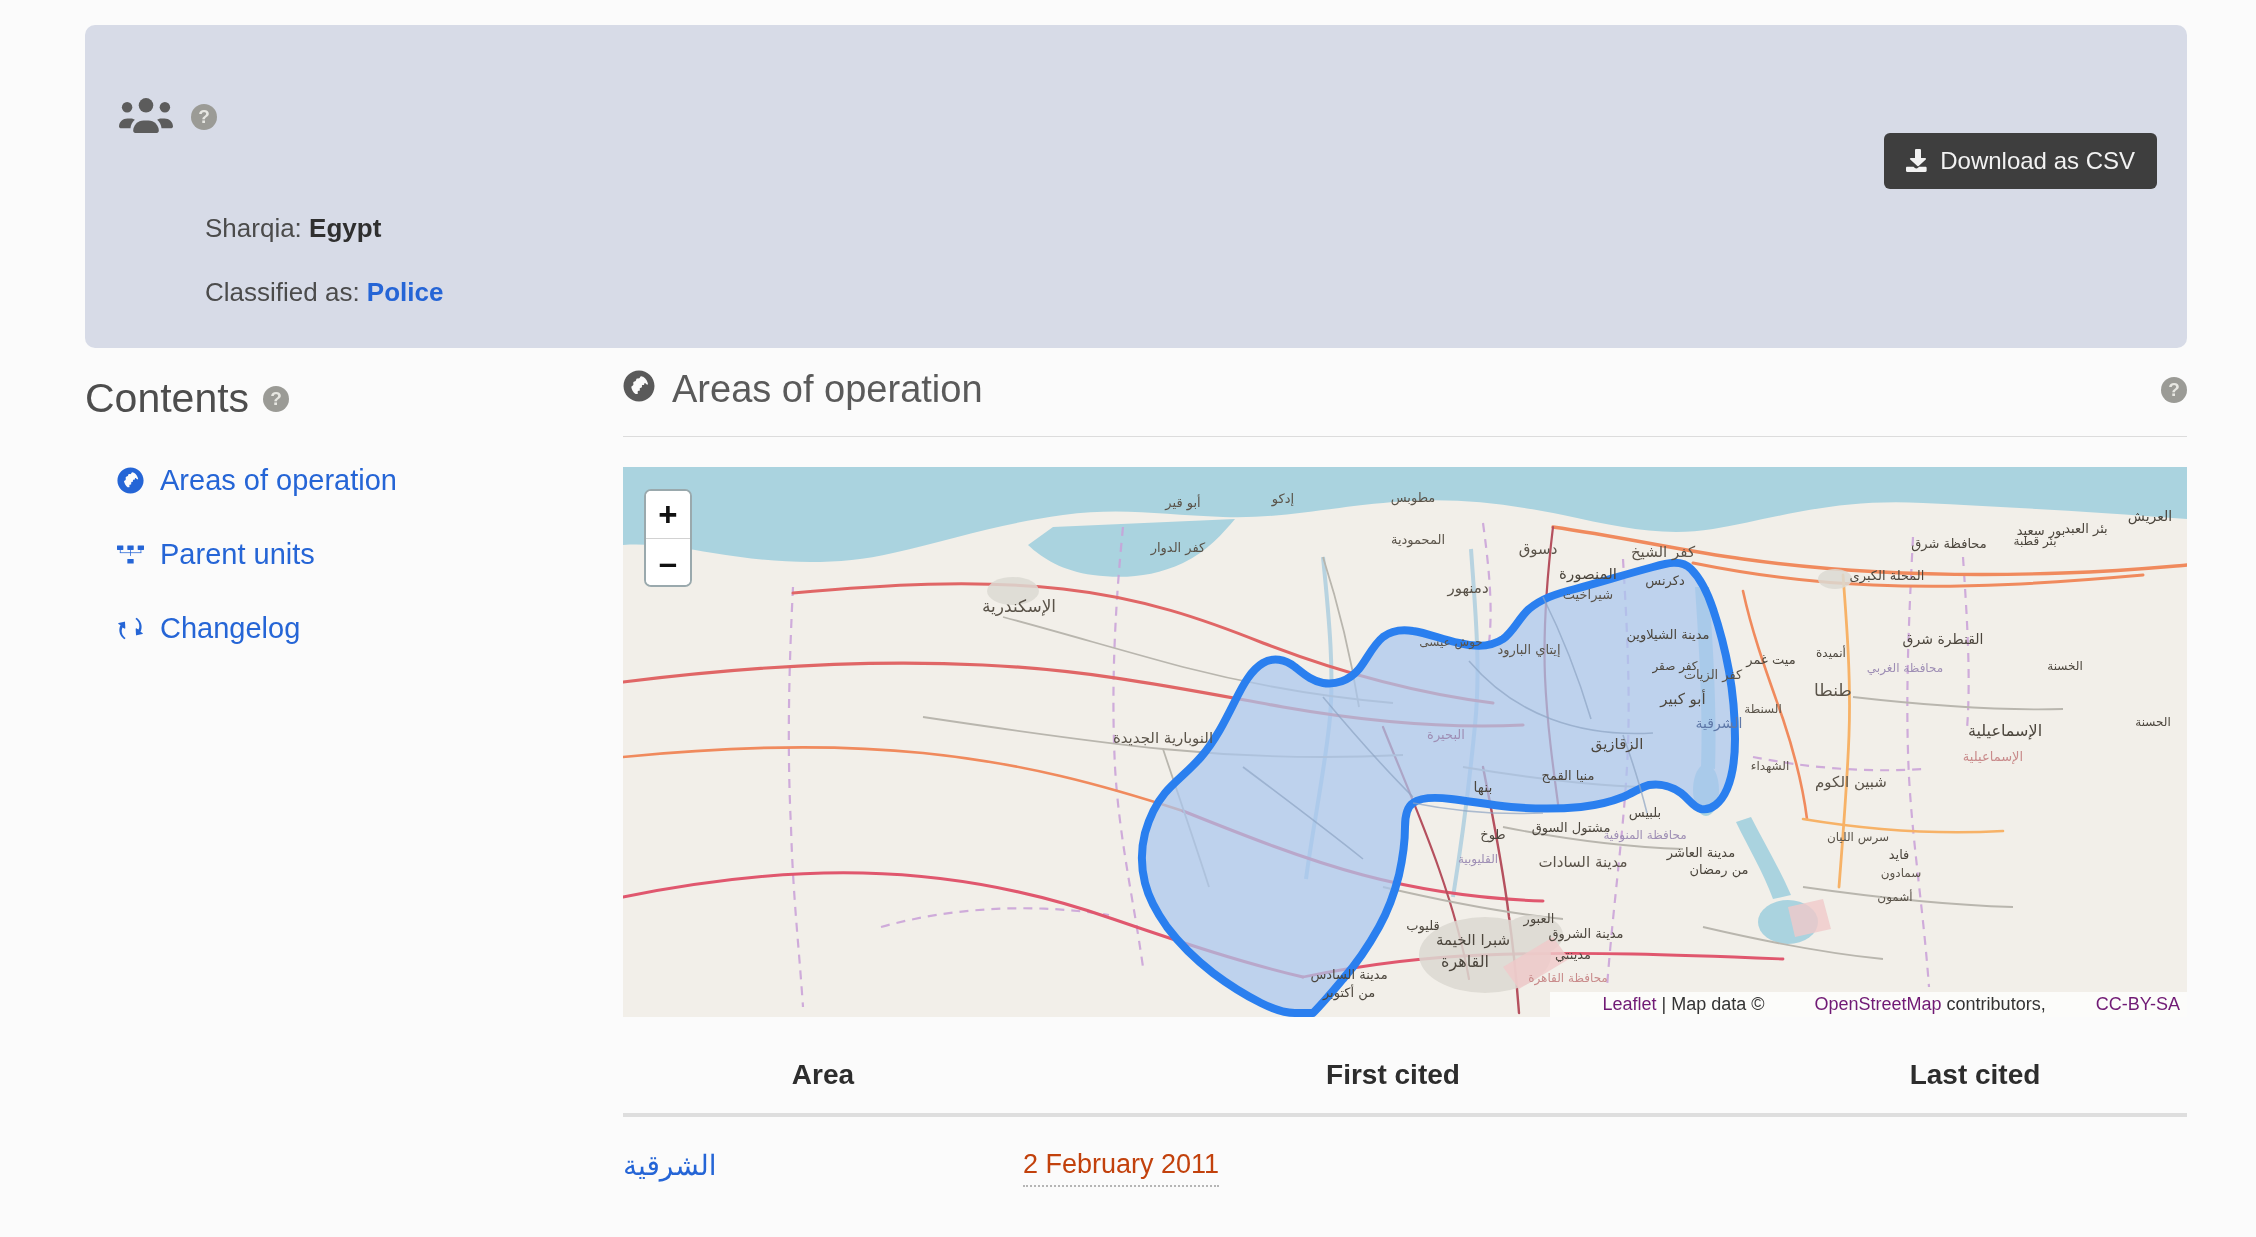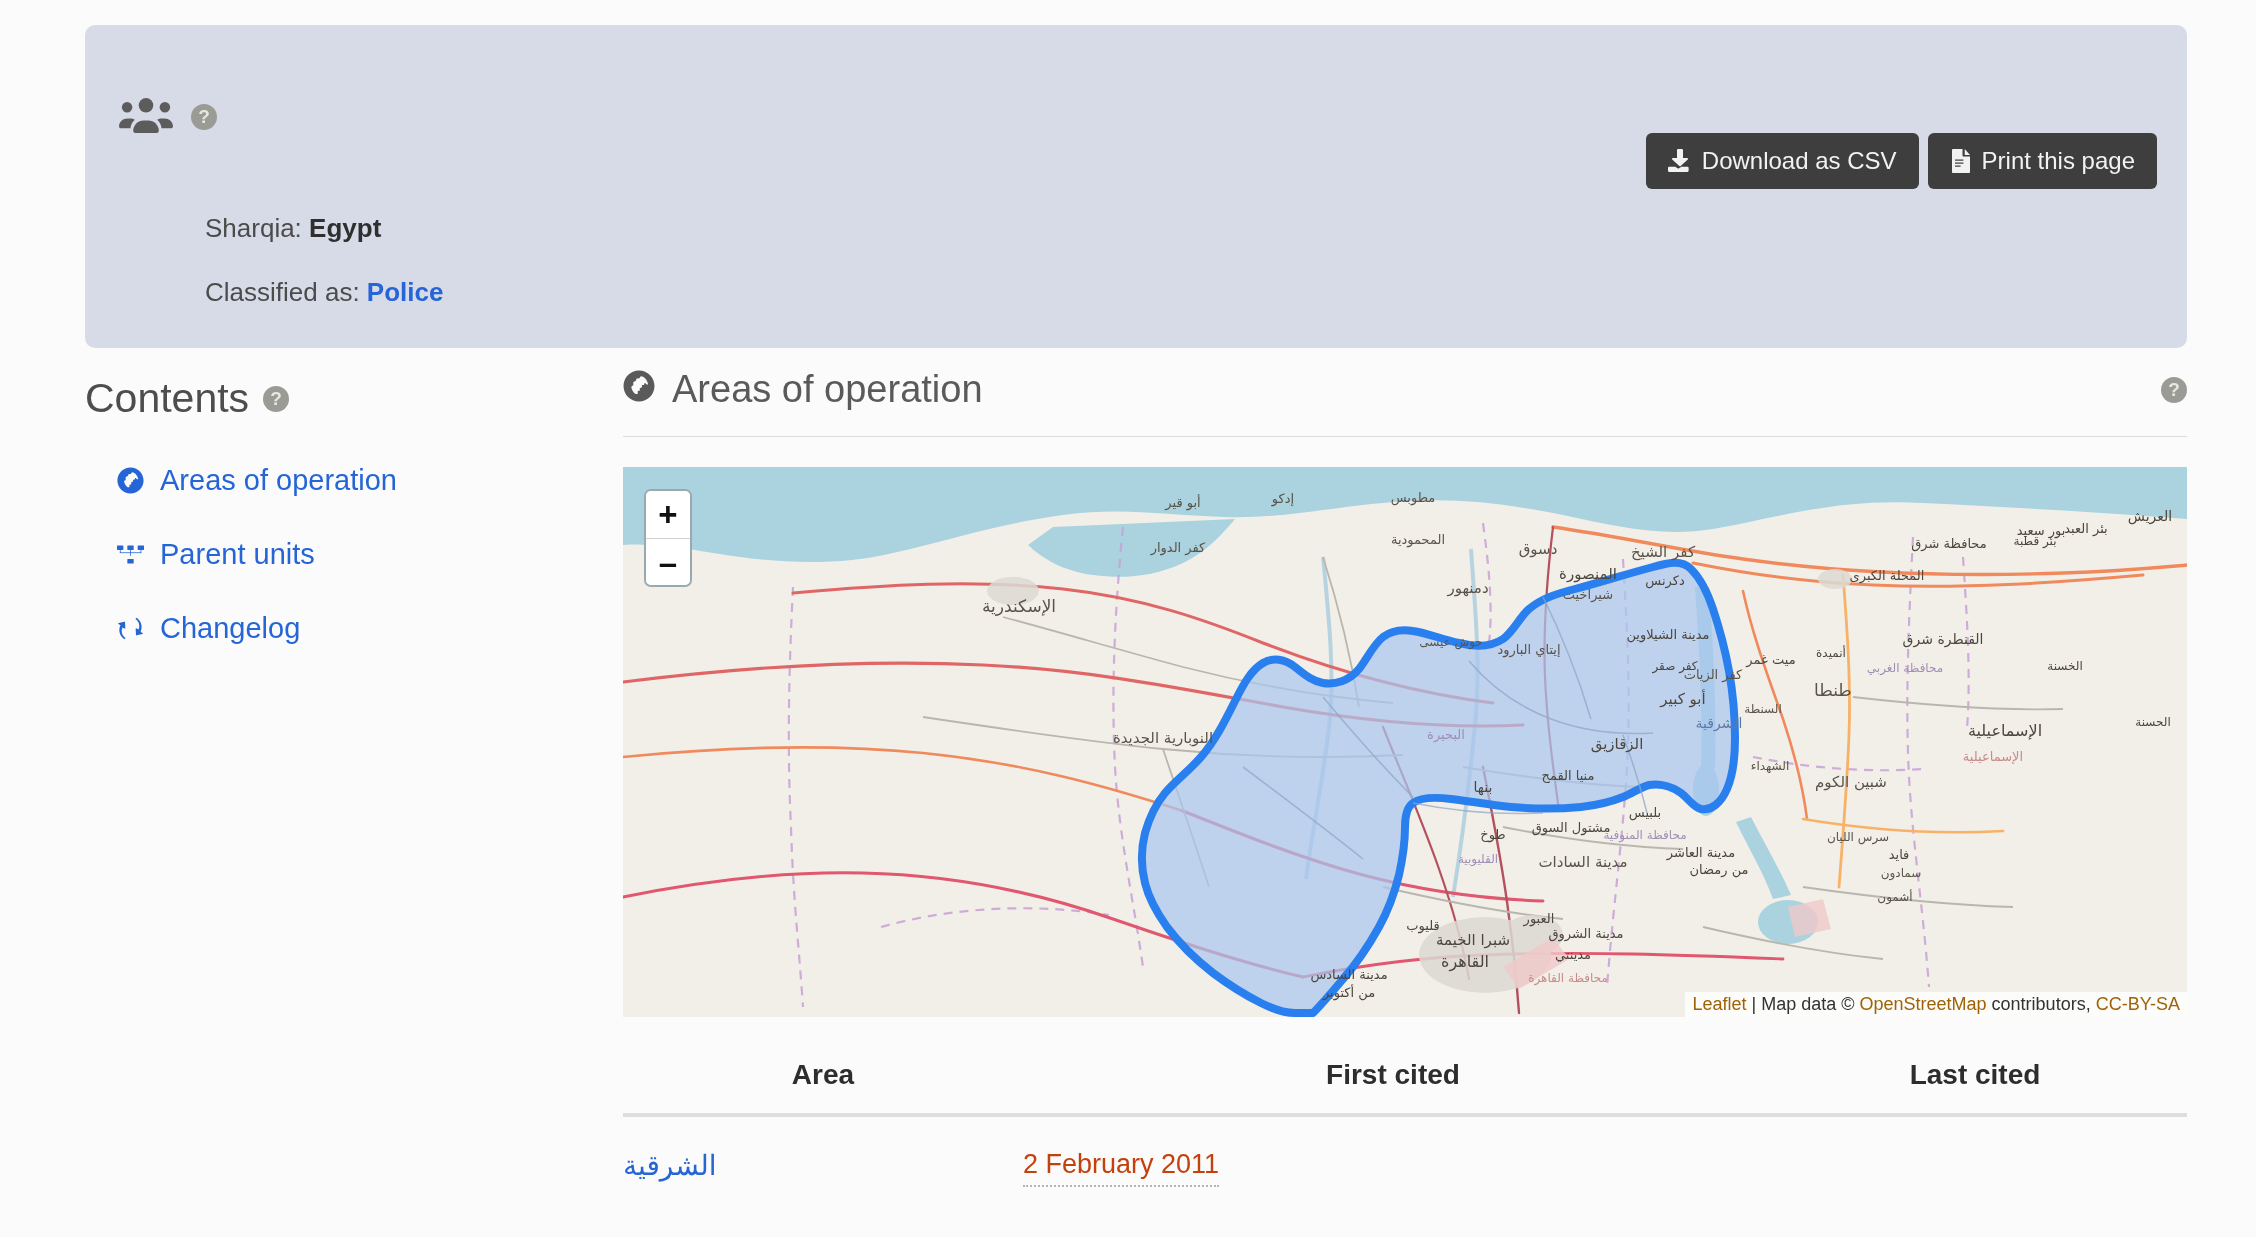--- a/index.html
+++ b/index.html
@@ -140,21 +140,21 @@
   }
   .zoom-btn.minus { border-top: 1px solid #d2d2d2; }
   .attribution {
     position: absolute; right: 0; bottom: 0;
     background: rgba(255,255,255,0.78);
     font-size: 18px; color: #333;
     padding: 2px 7px;
     z-index: 5;
     font-family: "Liberation Sans", sans-serif;
   }
-  .attribution a { color: #a16207; text-decoration: none; }
+  .attribution a { color: #701a75; text-decoration: none; margin-left: 45px; }
 
   
   table.areas {
     margin-top: 42px;
     width: 1564px;
     border-collapse: collapse;
   }
   table.areas th {
     text-align: center;
     font-size: 28px;
@@ -209,31 +209,20 @@
 
   <div class="header-actions">
     <button class="btn">
       <span>
         <svg width="24" height="24" viewBox="0 0 512 512" fill="#f2f2f2">
           <path d="M216 0h80c13 0 24 11 24 24v168h88c18 0 27 21 14 34L270 362c-8 8-20 8-28 0L90 226c-13-13-4-34 14-34h88V24c0-13 11-24 24-24z"></path>
           <path d="M0 400c0-13 11-24 24-24h136l24 24c20 20 52 20 72 0l24-24h136c13 0 24 11 24 24v64c0 13-11 24-24 24H24c-13 0-24-11-24-24v-64z"></path>
         </svg>
       </span>
       <span>Download as CSV</span>
-    </button>
-    <button class="btn">
-      <span>
-        <svg width="22" height="24" viewBox="0 0 384 512" fill="#f2f2f2">
-          <path d="M224 136V0H24C10 0 0 10 0 24v464c0 14 10 24 24 24h336c14 0 24-10 24-24V160H248c-13 0-24-11-24-24zM272 0v128h112L272 0z"></path>
-          <rect x="64" y="224" width="180" height="26" fill="#3e3e3e"></rect>
-          <rect x="64" y="288" width="180" height="26" fill="#3e3e3e"></rect>
-          <rect x="64" y="352" width="120" height="26" fill="#3e3e3e"></rect>
-        </svg>
-      </span>
-      <span>Print this page</span>
     </button>
   </div>
 </div>
 
 <div class="sidebar">
   <div class="sidebar-heading">
     <span>Contents</span>
     <span class="help-badge">?</span>
   </div>
 

